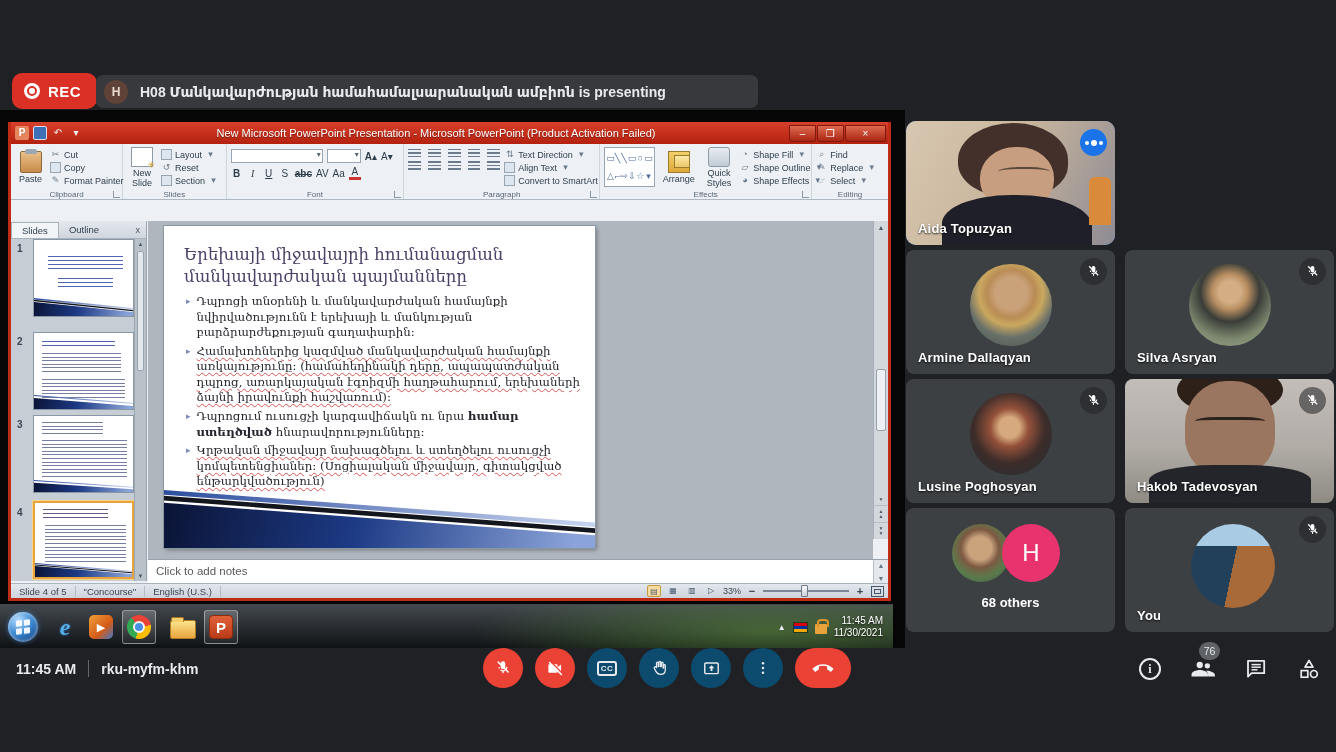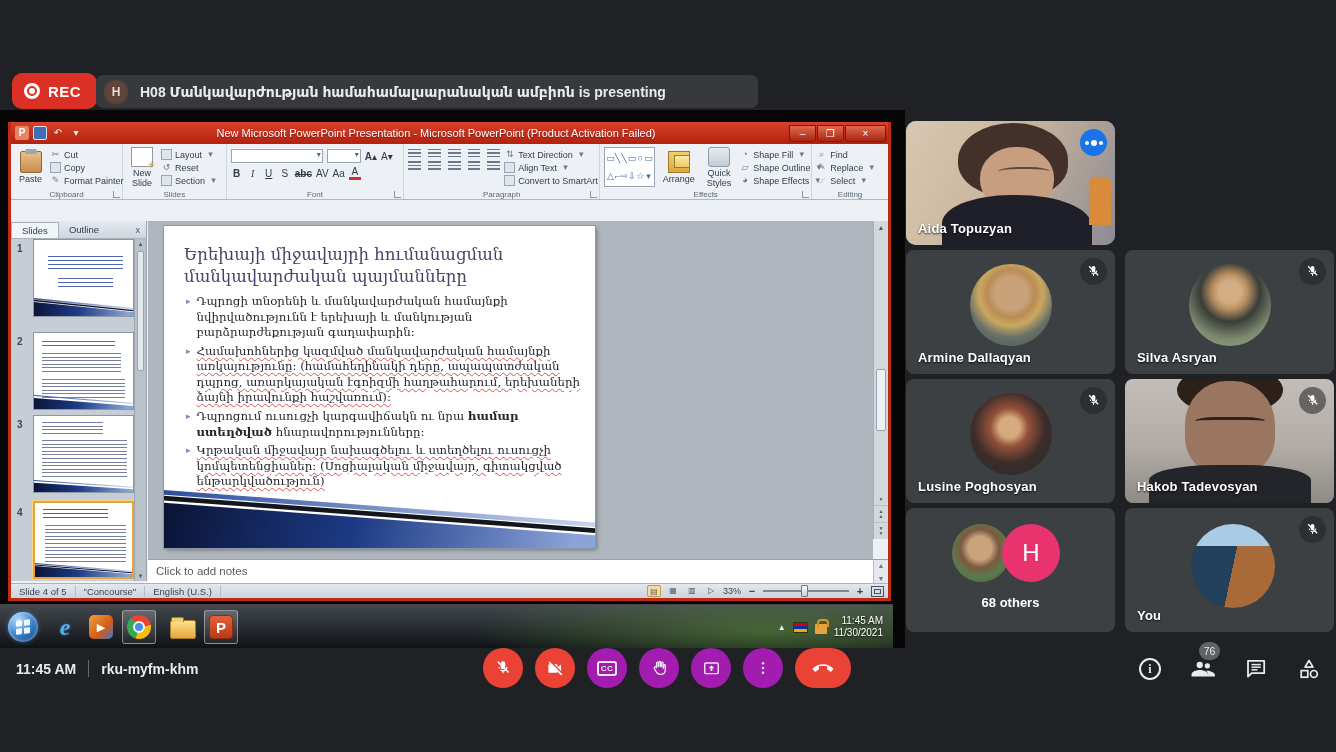--- a/index.html
+++ b/index.html
@@ -187,21 +187,21 @@
   .tile.speaking { outline:3px solid #4c8df6; outline-offset:-3px; border-radius:10px; }
   .avatar { position:absolute; border-radius:50%; z-index:2; }
   .av-label { position:absolute; left:0; right:0; text-align:center; color:#fff; font-size:13px; font-weight:bold; z-index:3;margin-top:36px; }
   .pinkH { display:flex; align-items:center; justify-content:center; color:#fff; font-size:24px; font-weight:normal; background:#e8336e; }
   .vid { position:absolute; inset:0; }
 
   
   .meet-left { position:absolute; left:16px; top:660px; display:flex; align-items:center; color:#e8eaed; font-size:14px; font-weight:bold; }
   .meet-left .sep { width:1px; height:17px; background:rgba(232,234,237,.35); margin:0 12px; }
   .controls { position:absolute; left:483px; top:648px; display:flex; gap:12px; align-items:center; }
-  .cbtn { width:40px; height:40px; border-radius:50%; background:#a21caf; display:flex; align-items:center; justify-content:center; }
+  .cbtn { width:40px; height:40px; border-radius:50%; background:#0c4a6e; display:flex; align-items:center; justify-content:center; }
   .cbtn.red { background:#ea4335; }
   .cbtn.end { width:56px; border-radius:20px; }
   .cc-box { width:20px; height:15px; border:2px solid #e8eaed; border-radius:3px; color:#e8eaed; font-size:8px; font-weight:bold;
     display:flex; align-items:center; justify-content:center; letter-spacing:.5px; }
   .rightbar { position:absolute; right:14px; top:656px; display:flex; gap:27px; align-items:center; }
   .rb-item { position:relative; width:26px; height:26px; display:flex; align-items:center; justify-content:center; }
   .badge { position:absolute; top:-14px; left:9px; min-width:21px; height:18px; border-radius:9px; background:#5f6368;
     color:#e8eaed; font-size:10.5px; display:flex; align-items:center; justify-content:center; padding:0 3px; }
   .info-i { width:22px; height:22px; border:2px solid #e8eaed; border-radius:50%; color:#e8eaed; font-size:12px; font-weight:bold;
     display:flex; align-items:center; justify-content:center; font-family:"Liberation Serif",serif; }

